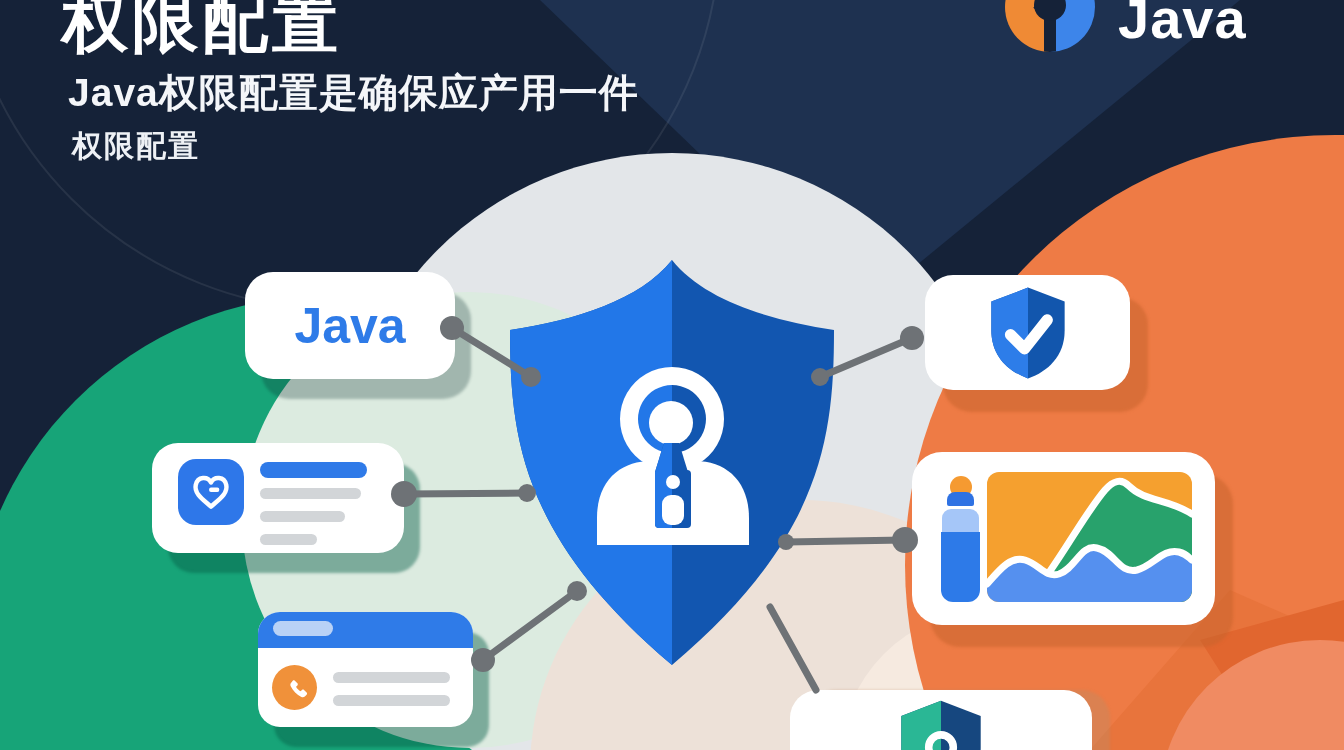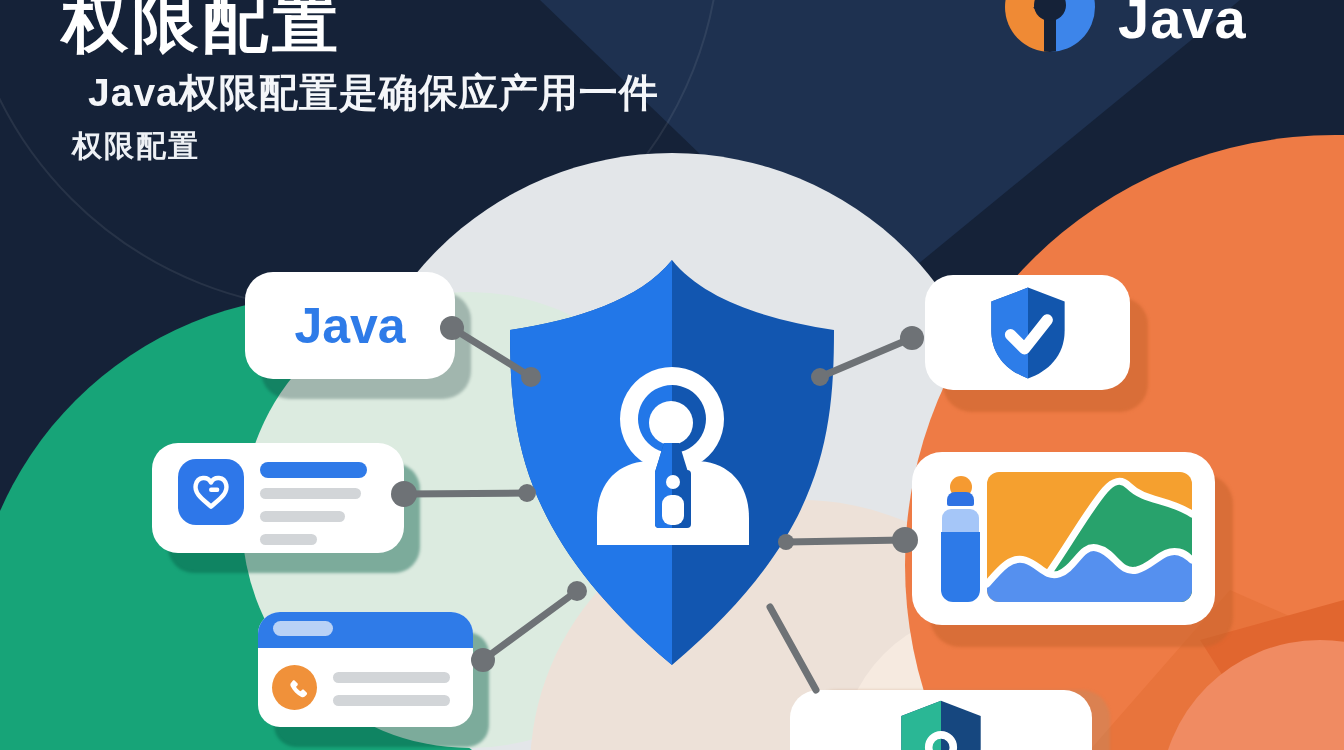--- a/index.html
+++ b/index.html
@@ -5,21 +5,21 @@
   html,body{margin:0;padding:0;}
   body{width:1344px;height:750px;overflow:hidden;background:#152238;
        font-family:"Liberation Sans","DejaVu Sans",sans-serif;}
   .canvas{position:relative;width:1344px;height:750px;overflow:hidden;}
   .layer{position:absolute;inset:0;pointer-events:none;}
   svg{display:block;}
 
   
   .title{position:absolute;left:62px;top:-22px;color:#ffffff;font-size:66px;
          font-weight:900;letter-spacing:4px;}
-  .subtitle{position:absolute;left:88px;top:66px;color:#f4f6f9;font-size:39px;
+  .subtitle{position:absolute;left:68px;top:66px;color:#f4f6f9;font-size:39px;
             font-weight:800;letter-spacing:1px;}
   .caption{position:absolute;left:72px;top:126px;color:#eef1f5;font-size:30px;
            font-weight:700;letter-spacing:2px;}
 
   
   .brand-text{position:absolute;left:1118px;top:-14px;color:#ffffff;
               font-size:56px;font-weight:800;letter-spacing:1px;}
   .brand-logo{position:absolute;left:1003px;top:-40px;width:94px;height:94px;}
 
   

